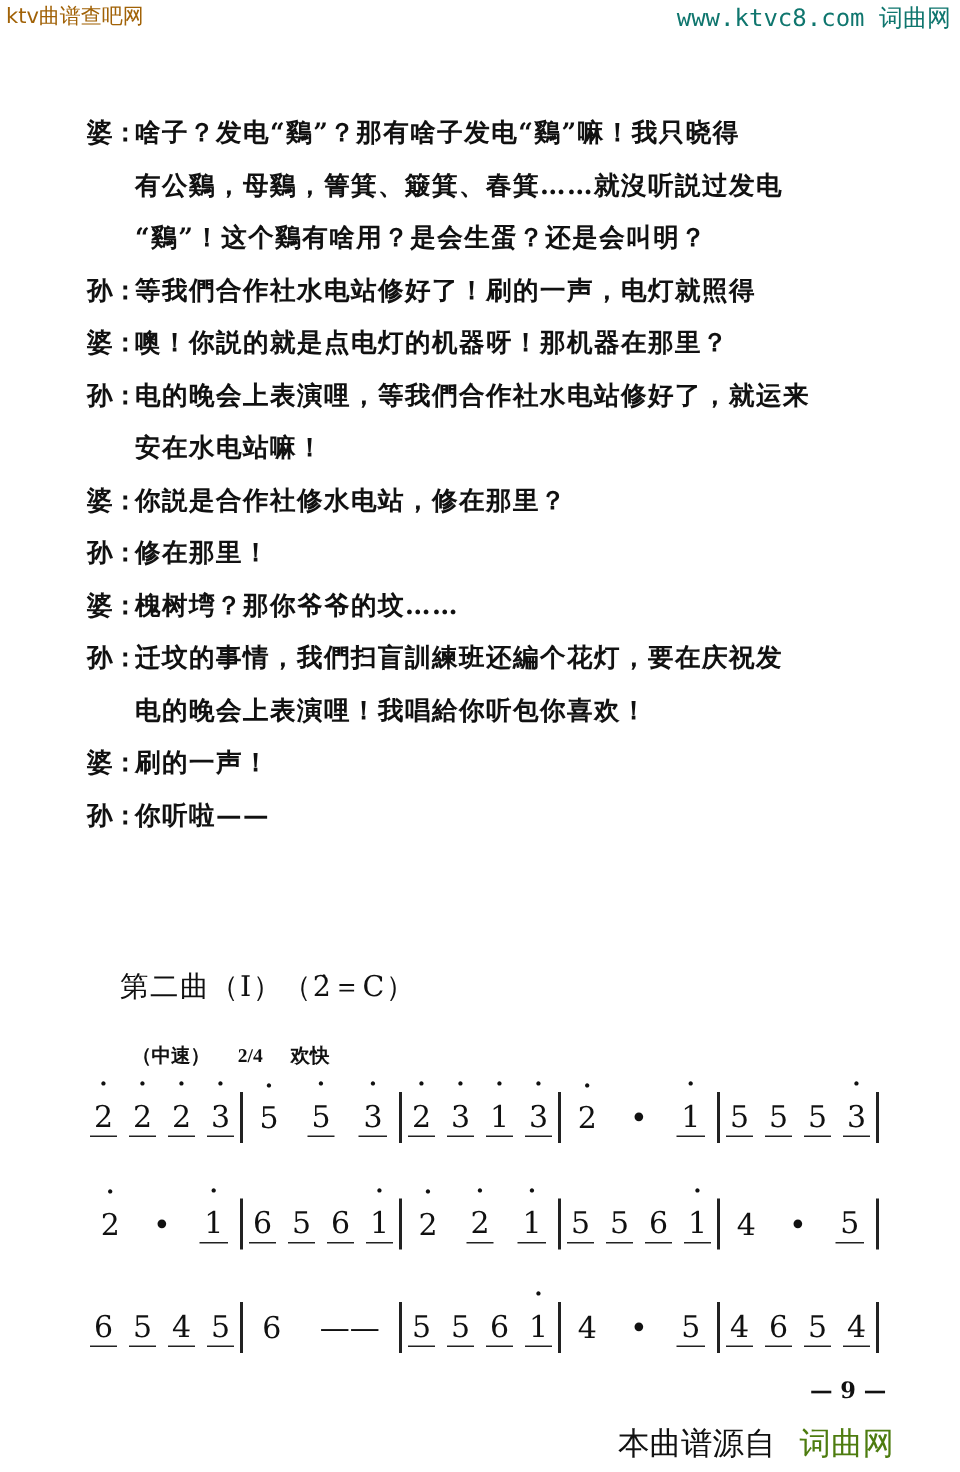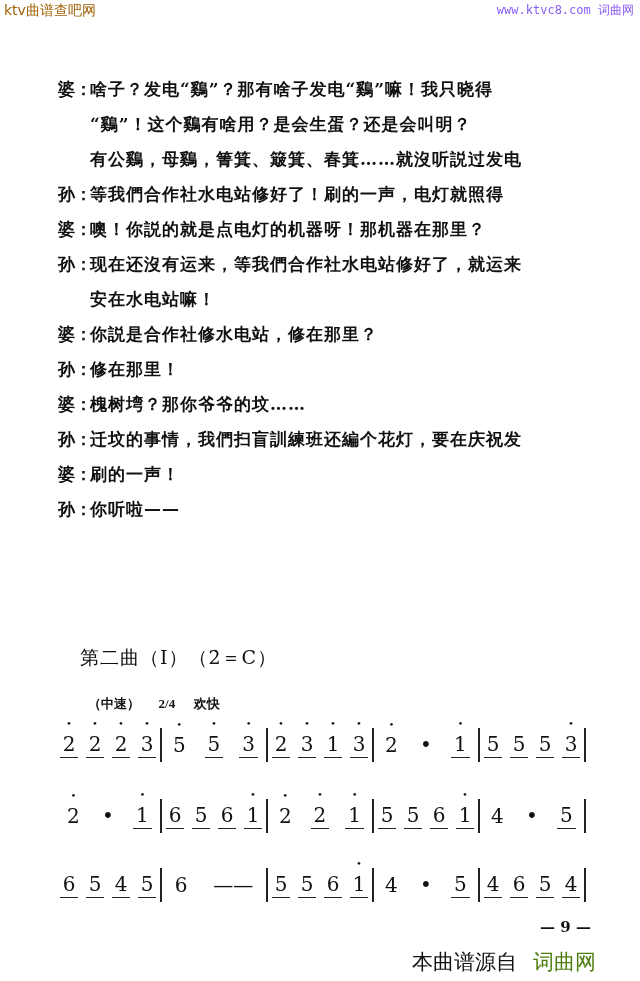--- a/index.html
+++ b/index.html
@@ -1,21 +1,21 @@
 <!DOCTYPE html>
 <html><head>
 <meta charset="utf-8">
 <style>
   html, body { margin:0; padding:0; background:#fff; }
   body { width:640px; height:981px; position:relative; overflow:hidden;
          font-family:"DejaVu Serif", serif; color:#111; }
   .wm-left { position:absolute; left:4px; top:2px; font-family:"DejaVu Sans", sans-serif;
              font-size:14px; color:#a16207; }
   .wm-right { position:absolute; right:6px; top:2px; font-family:"DejaVu Sans Mono", monospace;
-              font-size:12px; color:#8b5cf6; }
+              font-size:16px; color:#0f766e; }
   .dialogue { position:absolute; left:58px; top:72px; width:540px; }
   .line { display:flex; font-size:17px; line-height:35px; font-weight:bold; }
   .spk { width:32px; flex:0 0 32px; font-weight:900; }
   .txt { flex:1; letter-spacing:1px; }
   .cont { padding-left:32px; font-size:17px; line-height:35px; font-weight:bold; letter-spacing:1px; }
   .title { position:absolute; left:80px; top:645px; font-size:19px; font-weight:normal; letter-spacing:1px; }
   .tempo { position:absolute; left:88px; top:695px; font-size:13px; font-weight:bold; }
   .tempo span { margin-right:14px;font-family:Liberation Serif, serif; }
   .score { position:absolute; left:56px; width:530px; height:46px; display:flex; align-items:center; }
   .bar { display:flex; align-items:center; justify-content:space-around; flex:1; height:40px; }
@@ -33,51 +33,52 @@
 <div class="wm-left">ktv曲谱查吧网</div>
 <div class="wm-right">
   <span>www.ktvc8.com 词曲网</span>
 </div>
 
 <div class="dialogue" id="dialogue">
     <div class="line">
       <span class="spk">婆：</span>
       <span class="txt">啥子？发电“鷄”？那有啥子发电“鷄”嘛！我只晓得</span>
     </div>
+    <div class="cont">有公鷄，母鷄，箐箕、簸箕、春箕……就沒听説过发电</div>
     <div class="cont">“鷄”！这个鷄有啥用？是会生蛋？还是会叫明？</div>
-    <div class="cont">有公鷄，母鷄，箐箕、簸箕、春箕……就沒听説过发电</div>
     <div class="line">
       <span class="spk">孙：</span>
       <span class="txt">等我們合作社水电站修好了！刷的一声，电灯就照得</span>
     </div>
     <div class="line">
       <span class="spk">婆：</span>
       <span class="txt">噢！你説的就是点电灯的机器呀！那机器在那里？</span>
     </div>
     <div class="line">
       <span class="spk">孙：</span>
-      <span class="txt">现在还沒有运来，等我們合作社水电站修好了，就运来</span>
+      <span class="txt">电的晚会上表演哩，等我們合作社水电站修好了，就运来</span>
     </div>
     <div class="cont">安在水电站嘛！</div>
     <div class="line">
       <span class="spk">婆：</span>
       <span class="txt">你説是合作社修水电站，修在那里？</span>
     </div>
     <div class="line">
       <span class="spk">孙：</span>
       <span class="txt">修在那里！</span>
     </div>
     <div class="line">
       <span class="spk">婆：</span>
       <span class="txt">槐树塆？那你爷爷的坟……</span>
     </div>
     <div class="line">
       <span class="spk">孙：</span>
       <span class="txt">迁坟的事情，我們扫盲訓練班还編个花灯，要在庆祝发</span>
     </div>
+    <div class="cont">电的晚会上表演哩！我唱給你听包你喜欢！</div>
     <div class="line">
       <span class="spk">婆：</span>
       <span class="txt">刷的一声！</span>
     </div>
     <div class="line">
       <span class="spk">孙：</span>
       <span class="txt">你听啦——</span>
     </div>
   </div>
 

